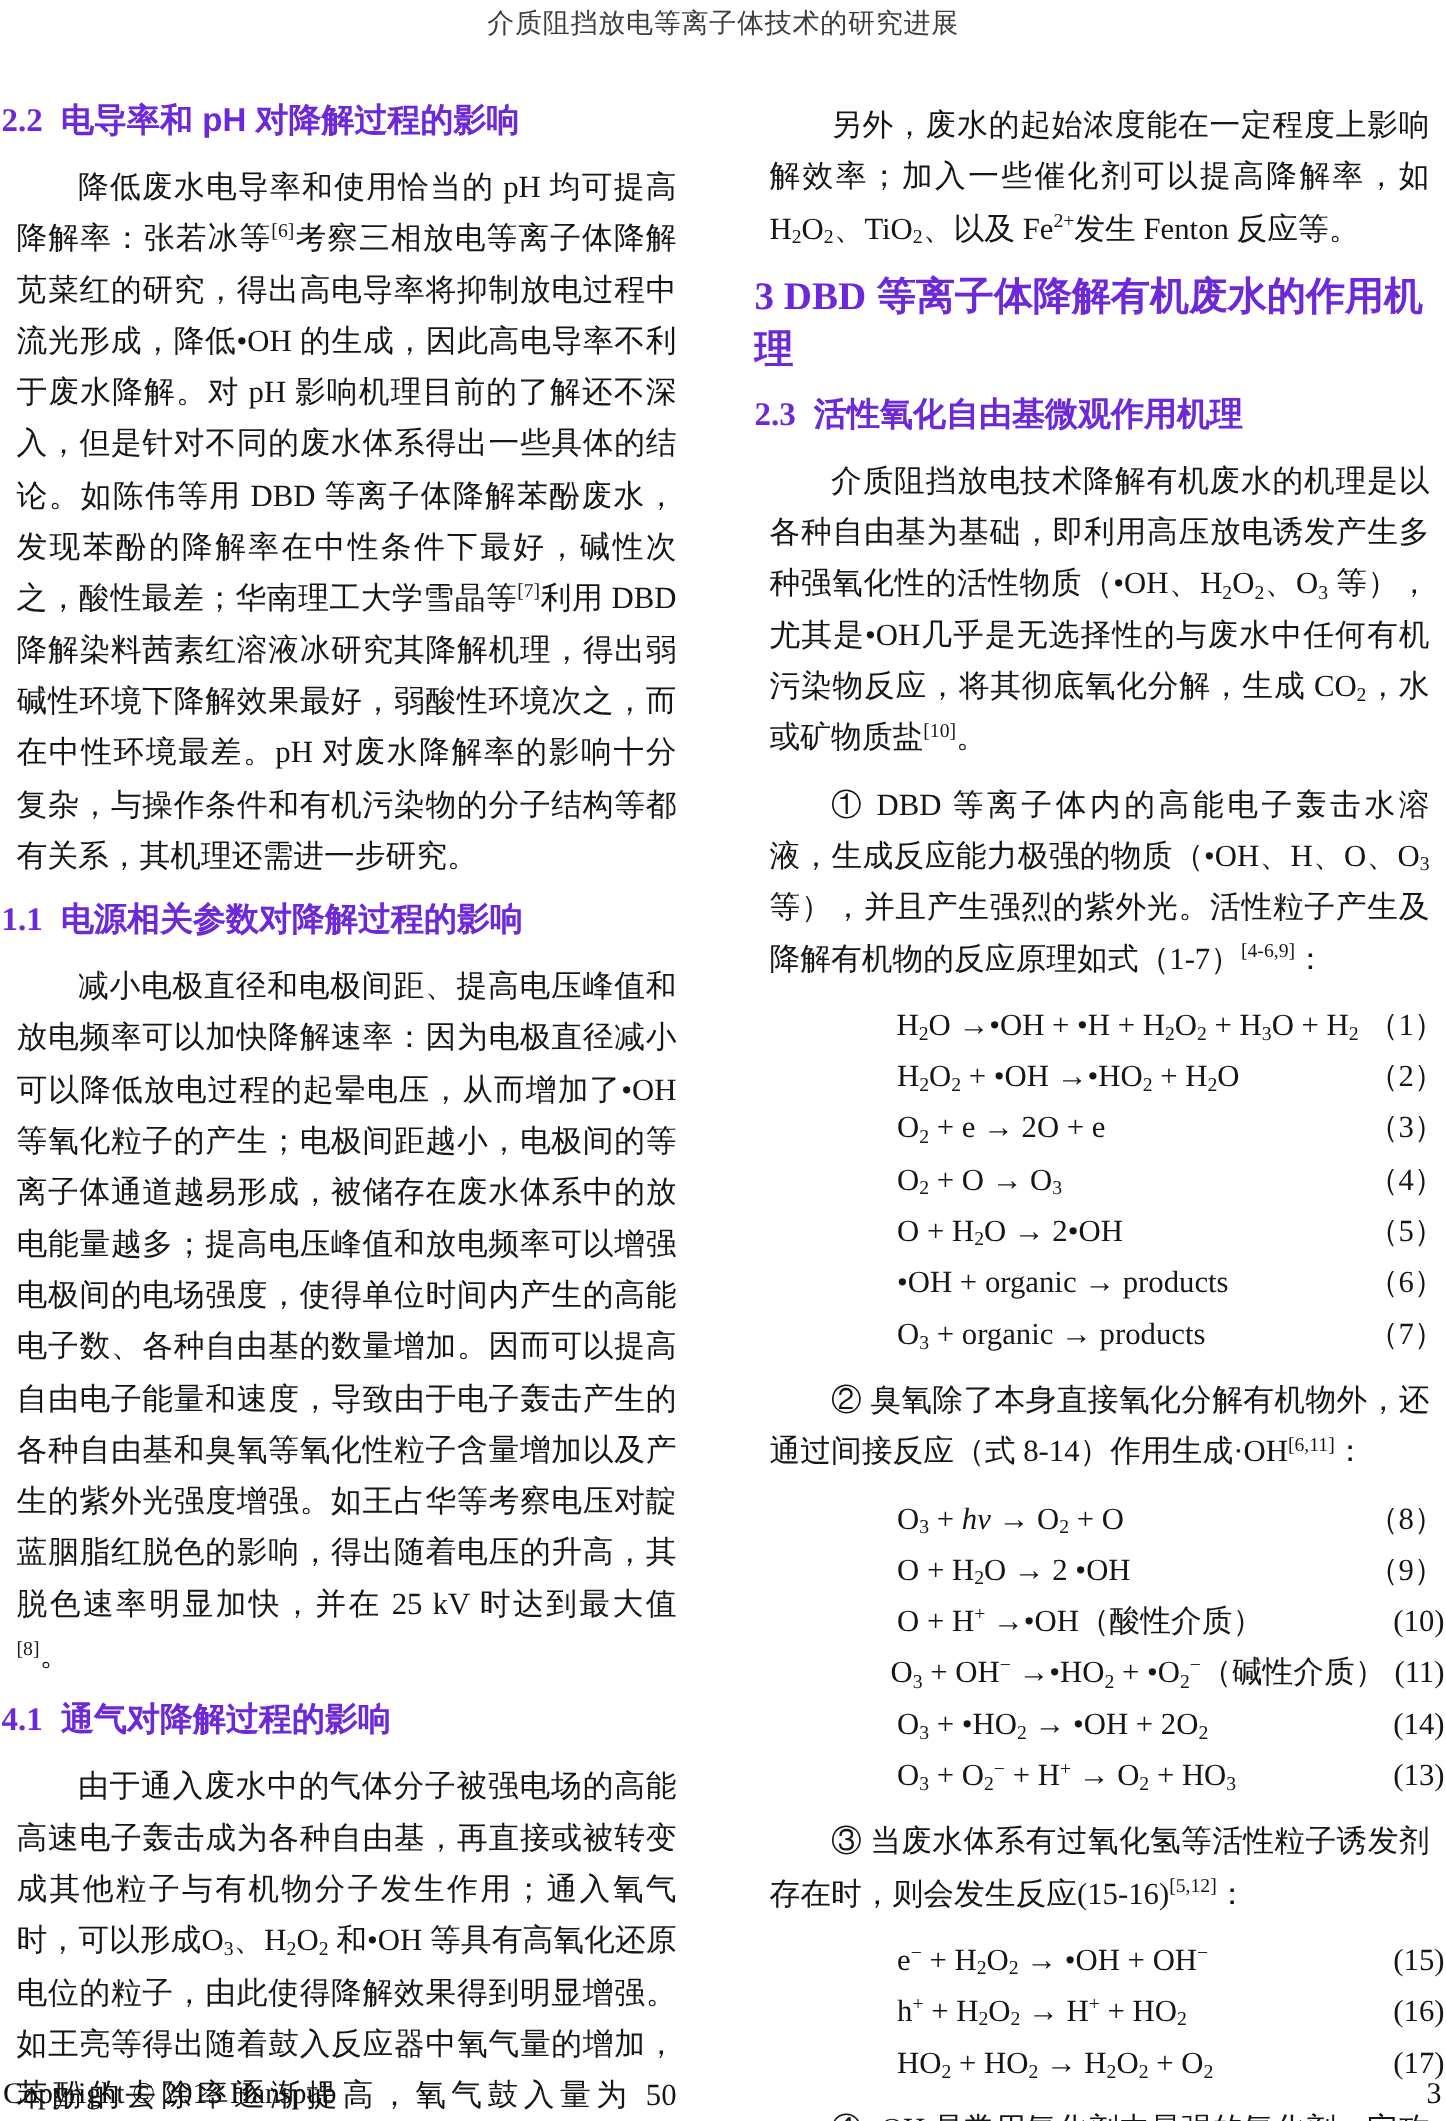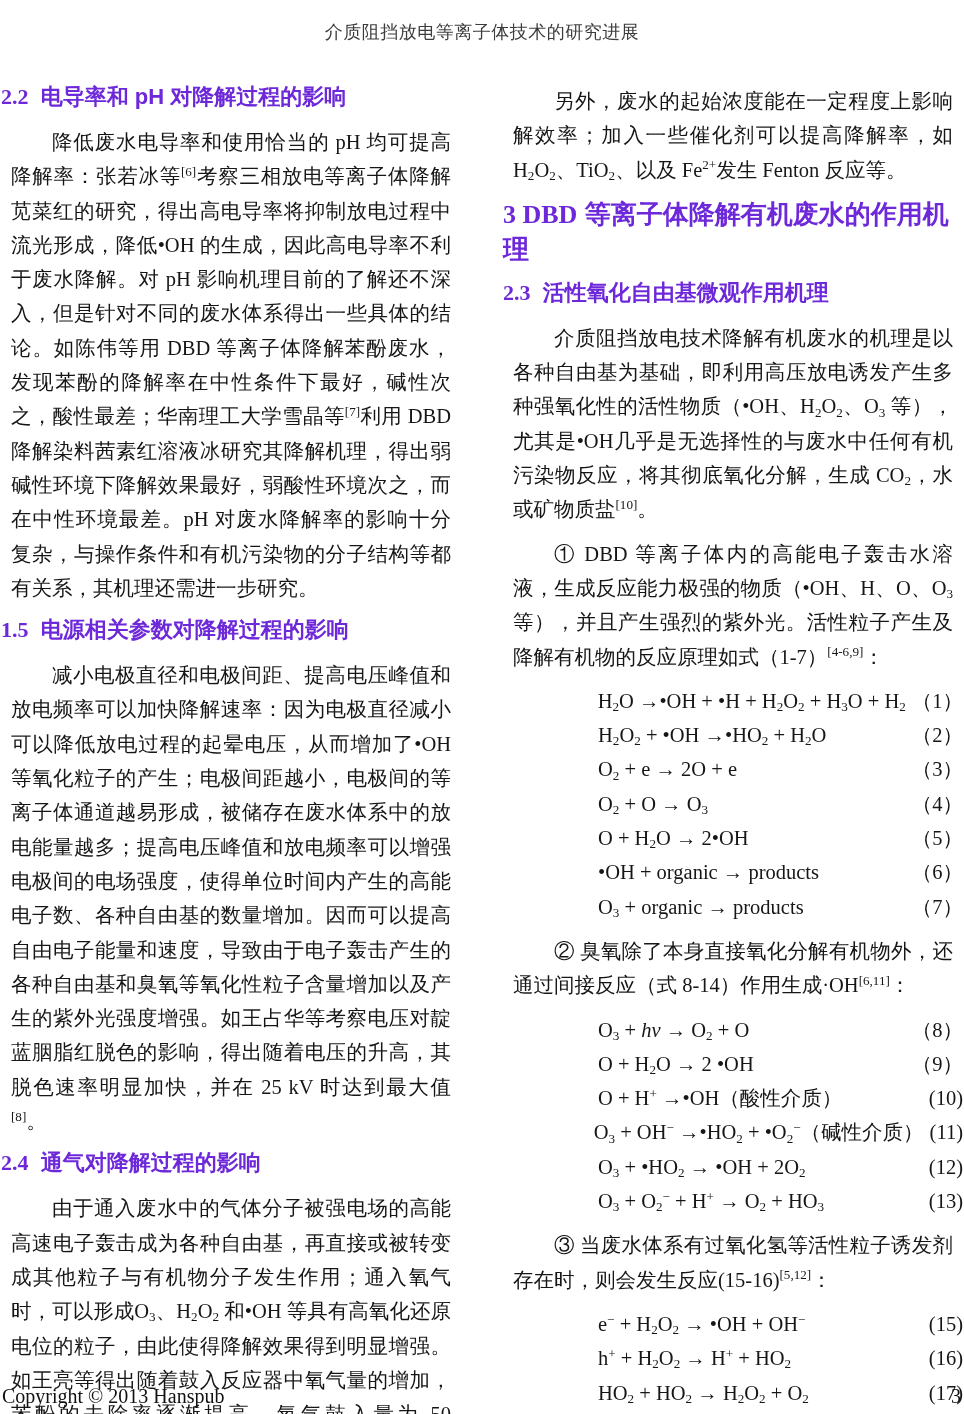--- a/index.html
+++ b/index.html
@@ -2,21 +2,21 @@
 <html lang="zh"><head>
 <meta charset="utf-8">
 <style>
   html,body{margin:0;padding:0;}
   body{
     width:964px;height:1414px;position:relative;overflow:hidden;
     background:#ffffff;color:#161616;
     font-family:"Liberation Serif","DejaVu Serif",serif;
   }
   .running-head{
-    text-align:center;font-size:18px;line-height:24px;padding-top:20px;
+    text-align:center;font-size:18px;line-height:24px;padding-top:3px;
     color:#3c3c3c;letter-spacing:0.5px;
   }
   .columns{
     display:flex;gap:42px;margin:30px 1px 0 1px;
   }
   .col{
     width:460px;font-size:20.5px;line-height:34.3px;text-align:justify;
   }
   .p{margin:10px;text-indent:2em;}
   .h1,.h2{
@@ -41,23 +41,23 @@
 </style>
 </head>
 <body>
 
 <div class="running-head">介质阻挡放电等离子体技术的研究进展</div>
 
 <div class="columns">
   <div class="col">
       <div class="h2"><span class="hn">2.2</span>&nbsp;&nbsp;电导率和 pH 对降解过程的影响</div>
       <div class="p">降低废水电导率和使用恰当的 pH 均可提高降解率：张若冰等<sup>[6]</sup>考察三相放电等离子体降解苋菜红的研究，得出高电导率将抑制放电过程中流光形成，降低•OH 的生成，因此高电导率不利于废水降解。对 pH 影响机理目前的了解还不深入，但是针对不同的废水体系得出一些具体的结论。如陈伟等用 DBD 等离子体降解苯酚废水，发现苯酚的降解率在中性条件下最好，碱性次之，酸性最差；华南理工大学雪晶等<sup>[7]</sup>利用 DBD 降解染料茜素红溶液冰研究其降解机理，得出弱碱性环境下降解效果最好，弱酸性环境次之，而在中性环境最差。pH 对废水降解率的影响十分复杂，与操作条件和有机污染物的分子结构等都有关系，其机理还需进一步研究。</div>
-      <div class="h2"><span class="hn">1.5</span>&nbsp;&nbsp;电源相关参数对降解过程的影响</div>
+      <div class="h2"><span class="hn">1.1</span>&nbsp;&nbsp;电源相关参数对降解过程的影响</div>
       <div class="p">减小电极直径和电极间距、提高电压峰值和放电频率可以加快降解速率：因为电极直径减小可以降低放电过程的起晕电压，从而增加了•OH 等氧化粒子的产生；电极间距越小，电极间的等离子体通道越易形成，被储存在废水体系中的放电能量越多；提高电压峰值和放电频率可以增强电极间的电场强度，使得单位时间内产生的高能电子数、各种自由基的数量增加。因而可以提高自由电子能量和速度，导致由于电子轰击产生的各种自由基和臭氧等氧化性粒子含量增加以及产生的紫外光强度增强。如王占华等考察电压对靛蓝胭脂红脱色的影响，得出随着电压的升高，其脱色速率明显加快，并在 25 kV 时达到最大值<sup>[8]</sup>。</div>
-      <div class="h2"><span class="hn">2.4</span>&nbsp;&nbsp;通气对降解过程的影响</div>
+      <div class="h2"><span class="hn">4.1</span>&nbsp;&nbsp;通气对降解过程的影响</div>
       <div class="p">由于通入废水中的气体分子被强电场的高能高速电子轰击成为各种自由基，再直接或被转变成其他粒子与有机物分子发生作用；通入氧气时，可以形成O<sub>3</sub>、H<sub>2</sub>O<sub>2</sub> 和•OH 等具有高氧化还原电位的粒子，由此使得降解效果得到明显增强。如王亮等得出随着鼓入反应器中氧气量的增加，苯酚的去除率逐渐提高，氧气鼓入量为 50 mL•min<sup>-1</sup>，经 60 min 放电处理，苯酚的去除率为 78.2%，提高氧气鼓入量为 150 mL•min，放电处理相同时间，苯酚的去除率可达 96.8%。</div>
     </div>
   <div class="col">
       <div class="p">另外，废水的起始浓度能在一定程度上影响解效率；加入一些催化剂可以提高降解率，如 H<sub>2</sub>O<sub>2</sub>、TiO<sub>2</sub>、以及 Fe<sup>2+</sup>发生 Fenton 反应等。</div>
       <div class="h1"><span class="hn">3 DBD</span> 等离子体降解有机废水的作用机理</div>
       <div class="h2"><span class="hn">2.3</span>&nbsp;&nbsp;活性氧化自由基微观作用机理</div>
       <div class="p">介质阻挡放电技术降解有机废水的机理是以各种自由基为基础，即利用高压放电诱发产生多种强氧化性的活性物质（•OH、H<sub>2</sub>O<sub>2</sub>、O<sub>3</sub> 等），尤其是•OH几乎是无选择性的与废水中任何有机污染物反应，将其彻底氧化分解，生成 CO<sub>2</sub>，水或矿物质盐<sup>[10]</sup>。</div>
       <div class="p">① DBD 等离子体内的高能电子轰击水溶液，生成反应能力极强的物质（•OH、H、O、O<sub>3</sub> 等），并且产生强烈的紫外光。活性粒子产生及降解有机物的反应原理如式（1-7）<sup>[4-6,9]</sup>：</div>
       <div class="eq">
         <span class="eq-spacer"></span>
@@ -111,21 +111,21 @@
         <span class="eq-num">(10)</span>
       </div>
       <div class="eq">
         <span class="eq-spacer"></span>
         <span class="eq-body">O<sub>3</sub> + OH<sup>−</sup> →•HO<sub>2</sub> + •O<sub>2</sub><sup>−</sup>（碱性介质）</span>
         <span class="eq-num">(11)</span>
       </div>
       <div class="eq">
         <span class="eq-spacer"></span>
         <span class="eq-body">O<sub>3</sub> + •HO<sub>2</sub> → •OH + 2O<sub>2</sub></span>
-        <span class="eq-num">(12)</span>
+        <span class="eq-num">(14)</span>
       </div>
       <div class="eq">
         <span class="eq-spacer"></span>
         <span class="eq-body">O<sub>3</sub> + O<sub>2</sub><sup>−</sup> + H<sup>+</sup> → O<sub>2</sub> + HO<sub>3</sub></span>
         <span class="eq-num">(13)</span>
       </div>
       <div class="p">③ 当废水体系有过氧化氢等活性粒子诱发剂存在时，则会发生反应(15-16)<sup>[5,12]</sup>：</div>
       <div class="eq">
         <span class="eq-spacer"></span>
         <span class="eq-body">e<sup>−</sup> + H<sub>2</sub>O<sub>2</sub> → •OH + OH<sup>−</sup></span>

